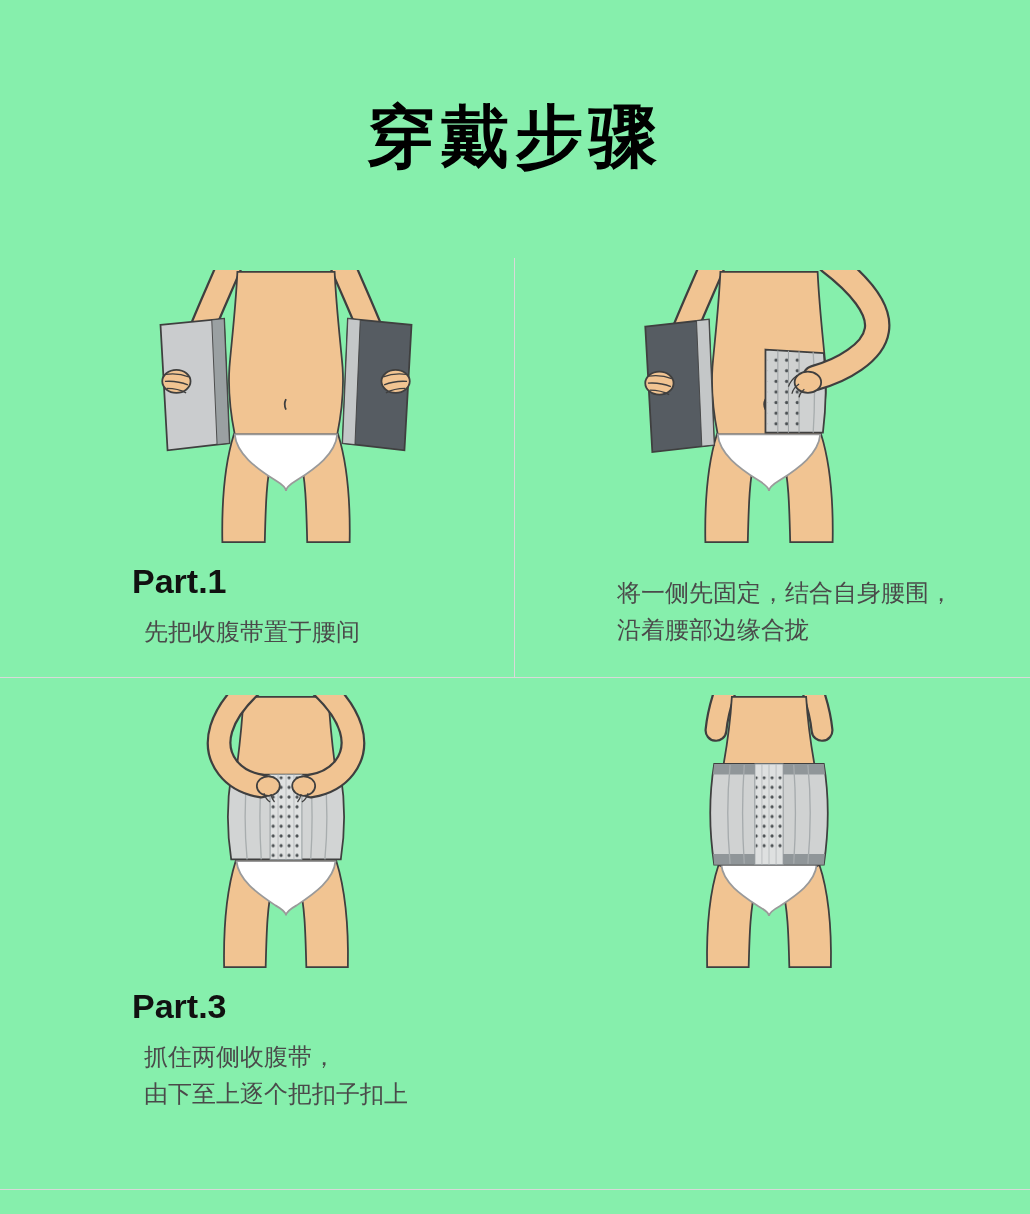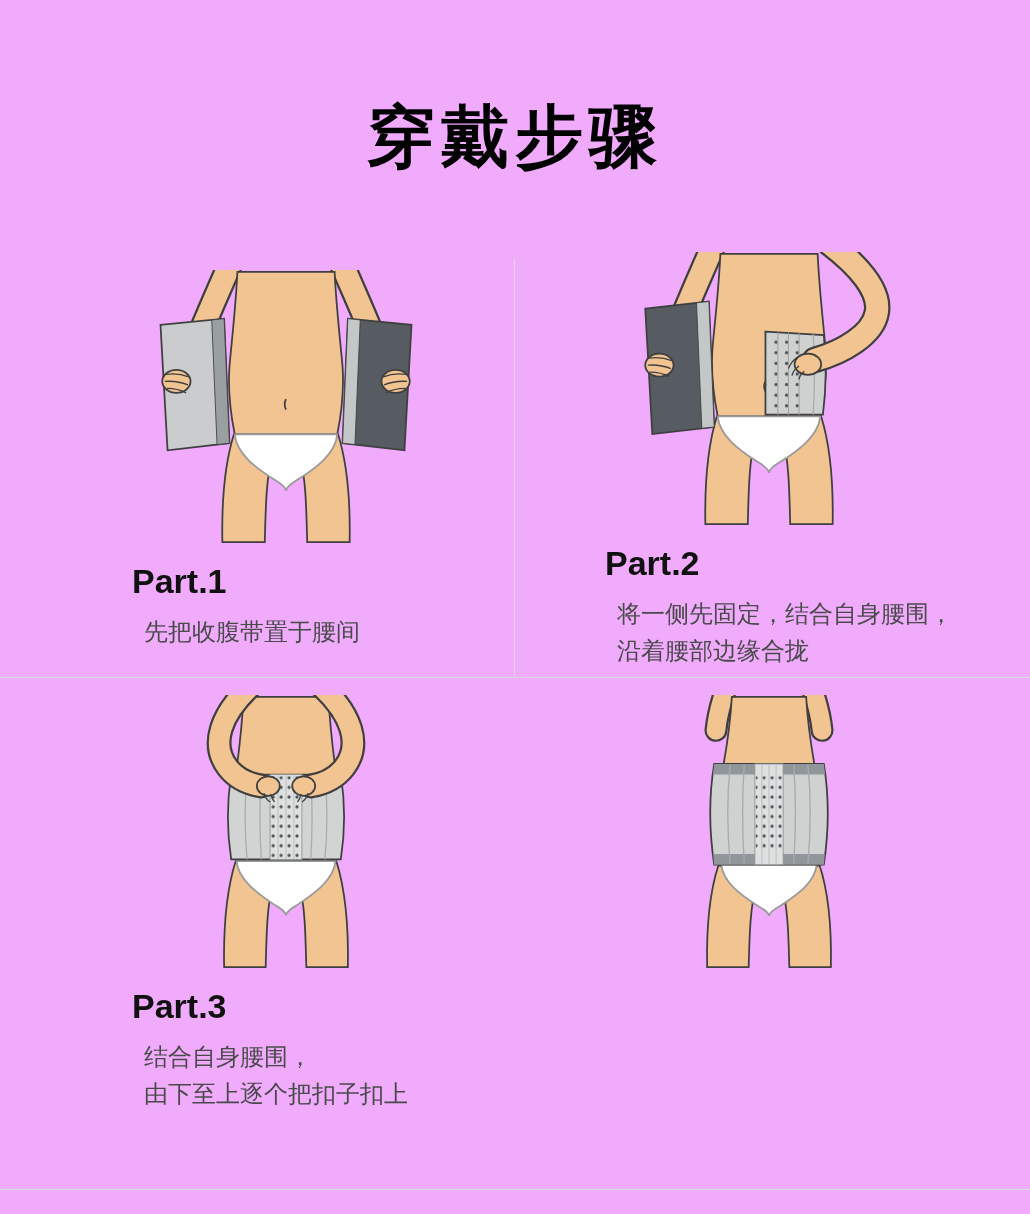--- a/index.html
+++ b/index.html
@@ -1,20 +1,20 @@
 <!DOCTYPE html>
 <html><head>
 <meta charset="utf-8">
 <style>
   html, body { margin: 0; padding: 0; background: #ffffff; }
   .page {
     position: relative;
     width: 1030px;
     height: 1214px;
-    background: #f0abfc;
+    background: #86efac;
     font-family: "Liberation Sans", sans-serif;
     overflow: hidden;
   }
   .title {
     position: absolute;
     top: 92px;
     left: 0;
     width: 100%;
     text-align: center;
     font-size: 68px;
@@ -164,21 +164,20 @@
           </g>
           <g>
             <path d="M258,-10 C292,16 316,44 312,68 C308,94 272,114 242,122" stroke="#3f3f3f" stroke-width="30" fill="none" stroke-linecap="round"></path>
             <path d="M258,-10 C292,16 316,44 312,68 C308,94 272,114 242,122" stroke="#f1c492" stroke-width="25" fill="none" stroke-linecap="round"></path>
             <ellipse cx="234" cy="127" rx="15" ry="12" fill="#f1c492" stroke="#3f3f3f" stroke-width="2"></ellipse>
             <path d="M222,119 q-8,6 -10,13 M224,129 q-7,5 -8,11 M230,135 q-5,4 -6,9" fill="none" stroke="#3f3f3f" stroke-width="1.5"></path>
           </g>
         </svg>
       </div>
       <div class="step-text">
-        <p class="part-label">Part.2</p>
         <p class="caption">将一侧先固定，结合自身腰围，
 沿着腰部边缘合拢</p>
       </div>
     </div>
 
     <div class="cell cell-left">
       <div class="figure">
         <svg width="336" height="274" viewBox="0 0 380 310">
           <defs>
             <pattern id="hooks3" width="9" height="11" patternUnits="userSpaceOnUse">
@@ -207,21 +206,21 @@
           <g>
             <path d="M230,-10 C264,22 276,56 256,82 C246,95 230,101 218,103" stroke="#3f3f3f" stroke-width="28" fill="none" stroke-linecap="round"></path>
             <path d="M230,-10 C264,22 276,56 256,82 C246,95 230,101 218,103" stroke="#f1c492" stroke-width="23" fill="none" stroke-linecap="round"></path>
             <ellipse cx="210" cy="103" rx="13" ry="11" fill="#f1c492" stroke="#3f3f3f" stroke-width="2"></ellipse>
             <path d="M215,111 q-2,7 -7,10 M207,112 q-1,6 -4,9" fill="none" stroke="#3f3f3f" stroke-width="1.5"></path>
           </g>
         </svg>
       </div>
       <div class="step-text">
         <p class="part-label">Part.3</p>
-        <p class="caption">结合自身腰围，
+        <p class="caption">抓住两侧收腹带，
 由下至上逐个把扣子扣上</p>
       </div>
     </div>
 
     <div class="cell cell-right">
       <div class="figure">
         <svg width="336" height="274" viewBox="0 0 380 310">
           <defs>
             <pattern id="hooks4" width="9" height="11" patternUnits="userSpaceOnUse">
               <circle cx="4.5" cy="5.5" r="1.8" fill="#4a4f52"></circle>

